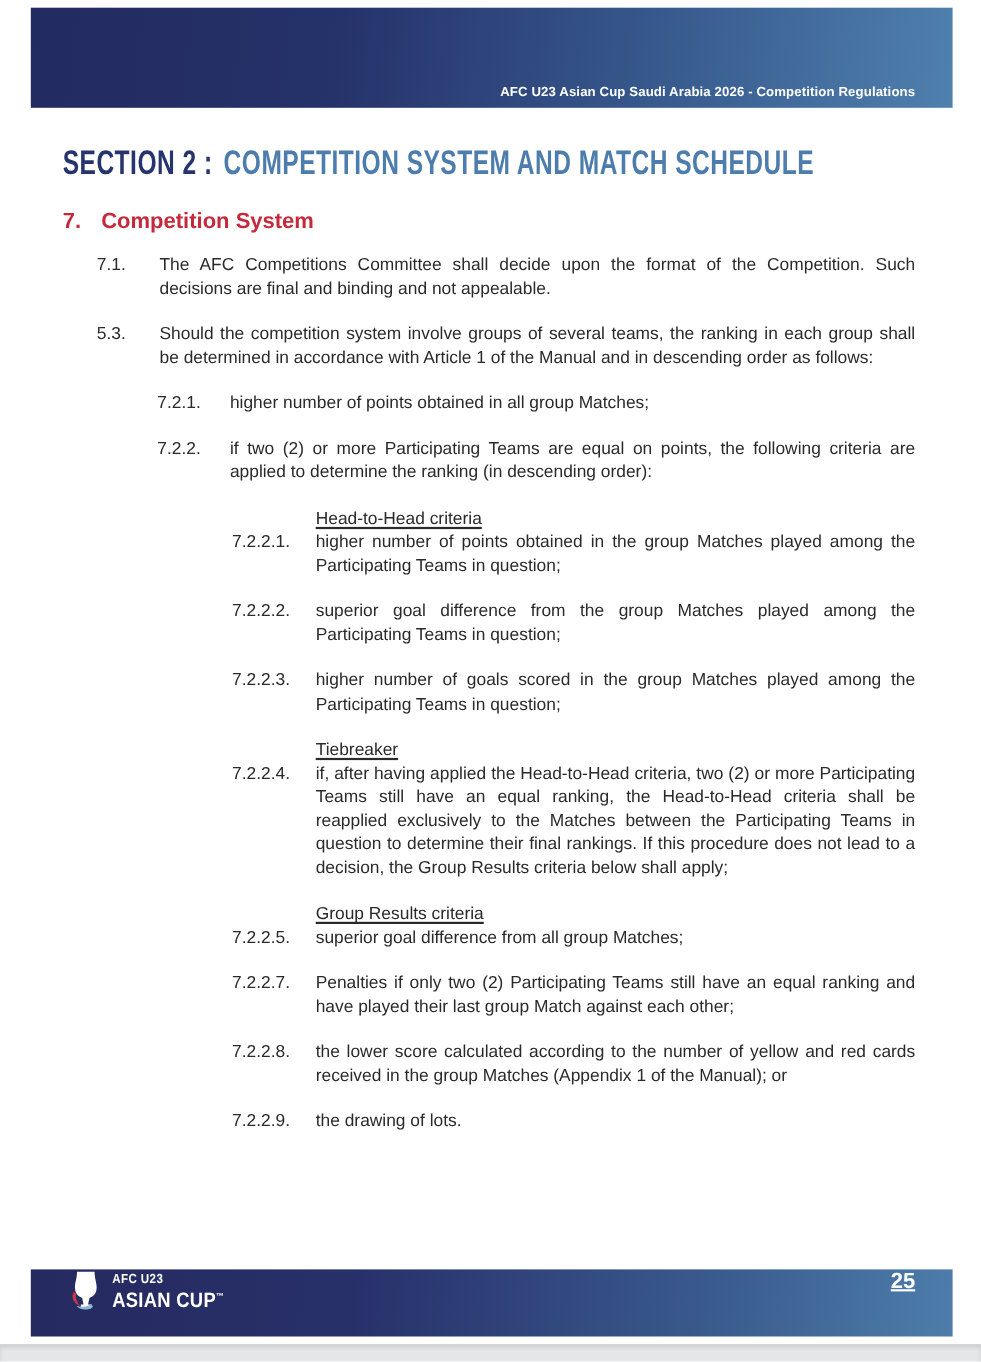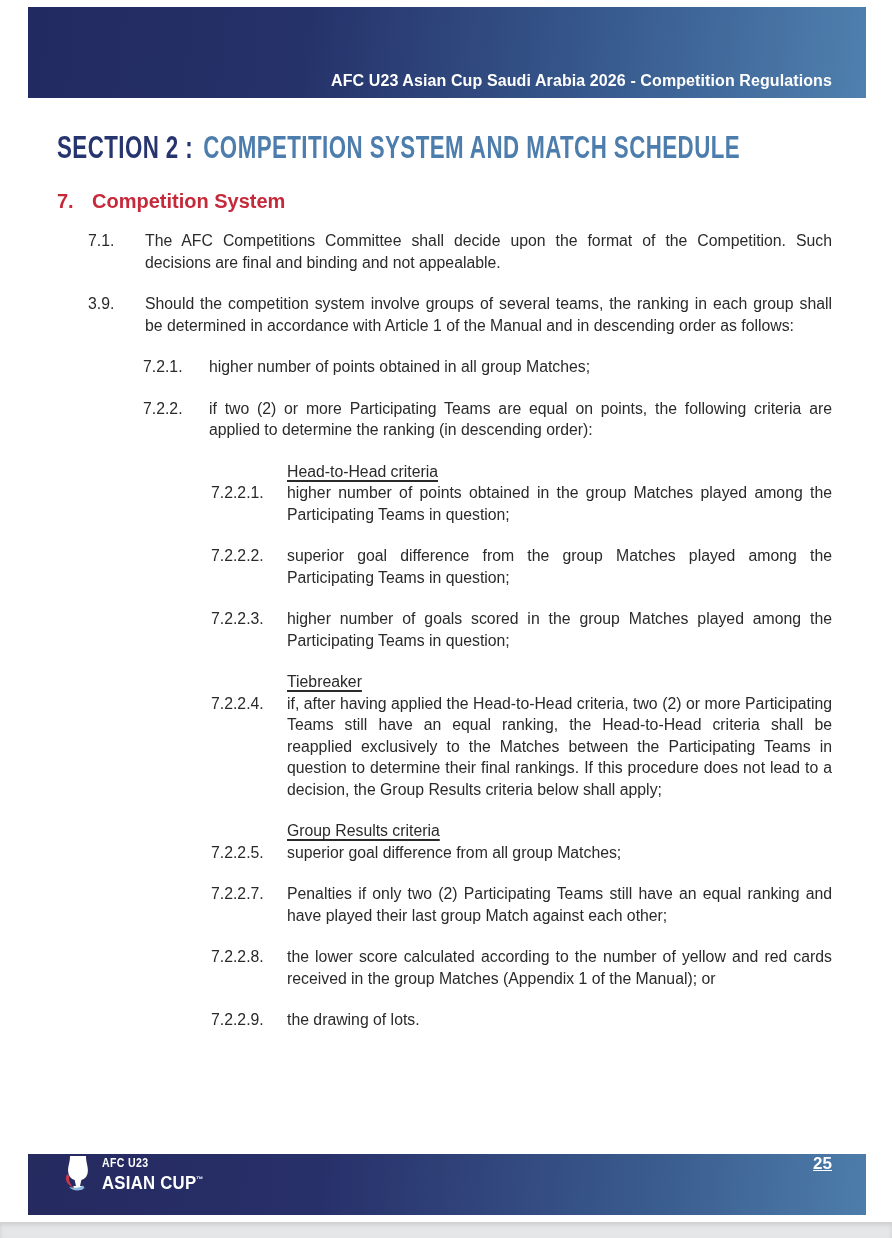--- a/index.html
+++ b/index.html
@@ -9,21 +9,21 @@
     font-family:"Liberation Sans","DejaVu Sans",sans-serif; overflow:hidden;
     margin:0 auto;
   }
   
   .topbar {
     position:absolute; left:28px; top:7px; width:838px; height:91px;
     background:linear-gradient(97deg,#222b61 0%,#253169 32%,#36578b 66%,#4f80ae 100%);
     display:flex; align-items:flex-end; justify-content:flex-end;
     padding:0 34px 8px 0;
   }
-  .topbar-title { color:#ffffff; font-weight:bold; font-size:16px; letter-spacing:0.1px; }
+  .topbar-title { color:#ffffff; font-weight:bold; font-size:12px; letter-spacing:0.1px; }
 
   
   .section-title {
     margin:130px 0 0 57px; font-size:31px; font-weight:bold;
     white-space:nowrap; transform:scaleX(0.72); transform-origin:left center;
     letter-spacing:0.6px; line-height:36px;
   }
   .st-prefix { color:#26356d; }
   .st-main   { color:#4d7dac; margin-left:14px; }
 
@@ -58,21 +58,21 @@
     position:absolute; left:28px; top:1154px; width:838px; height:61px;
     background:linear-gradient(95deg,#252a5f 0%,#28306a 35%,#3a5c8e 75%,#4d7dab 100%);
     display:flex; align-items:flex-start; padding:0 34px; color:#ffffff;
   }
   .logo { display:flex; align-items:center; gap:8px; }
   .trophy { width:32px; height:42px; flex:none; }
   .logo-text { transform:scaleX(0.88); transform-origin:left center; }
   .logo-line1 { font-size:12px; font-weight:bold; letter-spacing:0.4px; line-height:13px; }
   .logo-line2 { font-size:19px; font-weight:bold; letter-spacing:0.3px; line-height:20px; }
   .logo-line2 sup { font-size:8px; }
-  .page-number { margin-left:auto; font-size:17px; font-weight:bold;text-decoration:underline; }
+  .page-number { margin-left:auto; font-size:20px; font-weight:bold;text-decoration:underline; }
 
   
   .below-page {
     position:absolute; left:0; right:0; bottom:0; height:16px;
     background:#e5e6e8; box-shadow:inset 0 3px 4px rgba(0,0,0,0.10);
   }
 </style>
 </head>
 <body>
 
@@ -93,21 +93,21 @@
 
   <section class="clauses">
       <div class="clause lvl2">
         <div class="clause-body">
           <span class="clause-num">7.1.</span>
           <div class="clause-text">The AFC Competitions Committee shall decide upon the format of the Competition. Such decisions are final and binding and not appealable.</div>
         </div>
       </div>
       <div class="clause lvl2">
         <div class="clause-body">
-          <span class="clause-num">3.9.</span>
+          <span class="clause-num">5.3.</span>
           <div class="clause-text">Should the competition system involve groups of several teams, the ranking in each group shall be determined in accordance with Article 1 of the Manual and in descending order as follows:</div>
         </div>
       </div>
       <div class="clause lvl3">
         <div class="clause-body">
           <span class="clause-num">7.2.1.</span>
           <div class="clause-text">higher number of points obtained in all group Matches;</div>
         </div>
       </div>
       <div class="clause lvl3">

